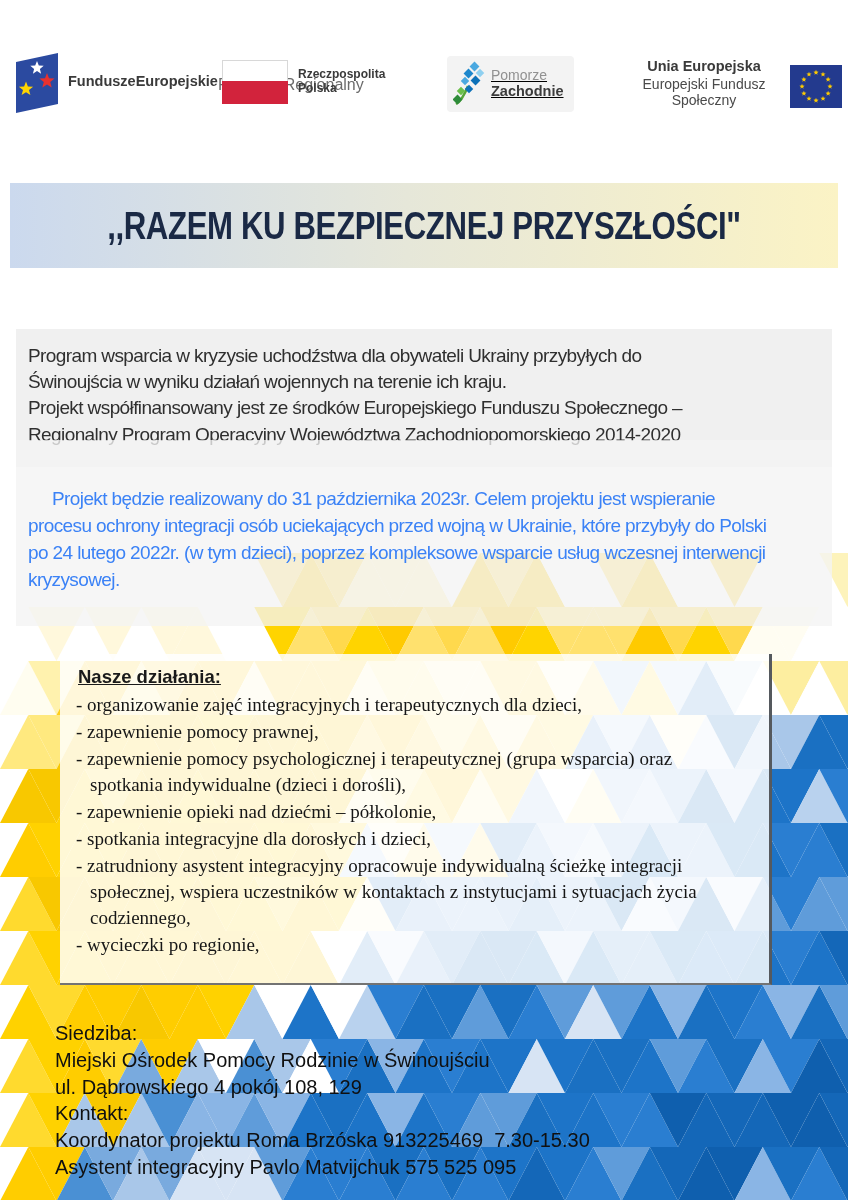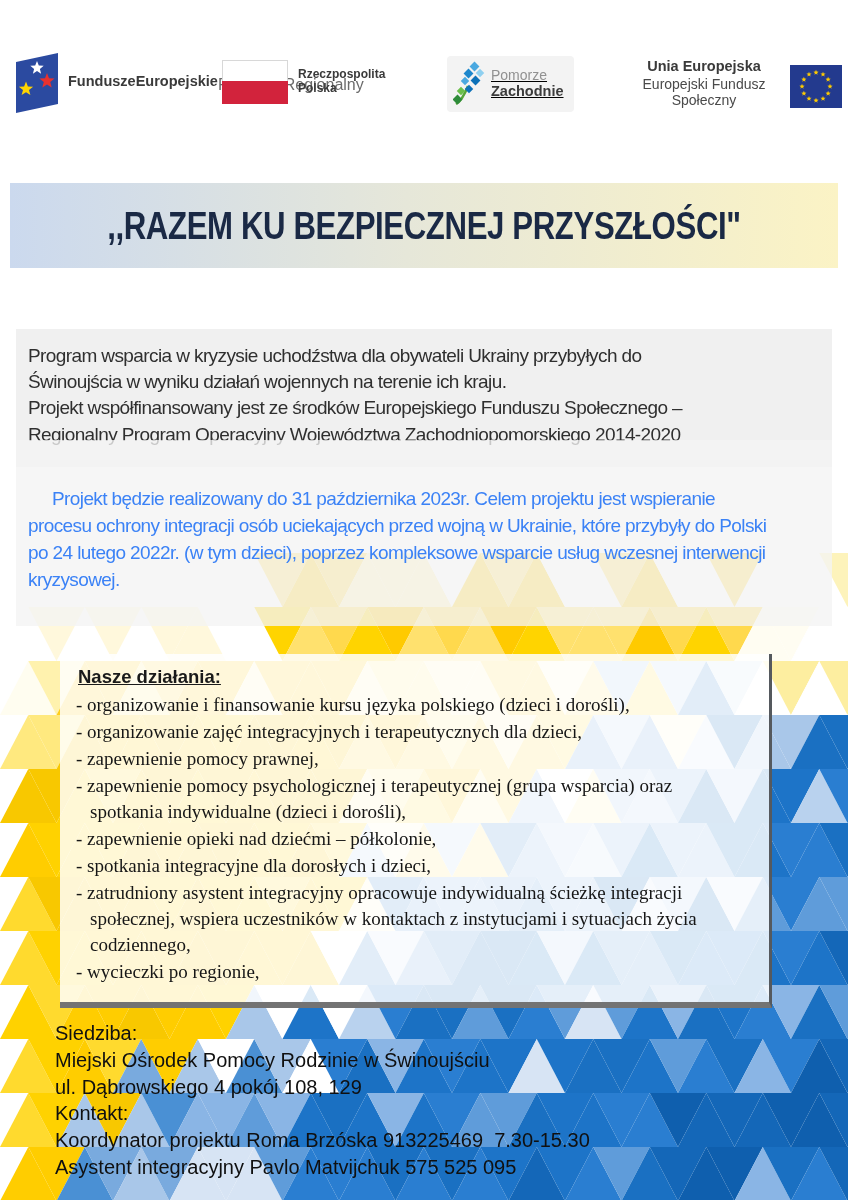--- a/index.html
+++ b/index.html
@@ -42,22 +42,22 @@
           background:rgba(244,244,244,0.78);padding:46px 12px 12px 12px;color:#3b82f6;}
   .block2 div{font-size:19px;line-height:1.42;letter-spacing:-0.6px;white-space:nowrap;}
   .block2 div:first-child{text-indent:24px;}
 
   
   .mosaic{position:absolute;left:0;top:553px;width:848px;height:647px;z-index:0;display:block;}
 
   
   .actions{position:absolute;left:60px;top:654px;width:712px;min-height:302px;z-index:2;
            background:rgba(255,255,255,0.84);
-           border-right:3px solid #55595e;border-bottom:6px solid #737373;
-           padding:12px 20px 16px 16px;}
+           border-right:3px solid #55595e;border-bottom:2px solid #737373;
+           padding:12px 20px 24px 16px;}
   .actions h2{margin:0 0 4px 2px;font-size:18.5px;font-weight:700;color:#1a1a1a;
               text-decoration:underline;font-family:"Liberation Sans",sans-serif;}
   .act-item{font-family:"Liberation Serif",serif;font-size:19px;line-height:1.37;
             color:#161616;padding-left:14px;text-indent:-14px;margin-bottom:1px;}
 
   
   .contact{position:absolute;left:55px;top:1020px;z-index:3;color:#101010;}
   .contact div{font-size:20px;line-height:1.34;white-space:pre-wrap;}
 </style>
 </head>
@@ -520,21 +520,20 @@
       <polygon points="734.5,648.0 791.0,648.0 762.8,594.0" fill="#8ab5e5"></polygon>
       <polygon points="762.8,594.0 819.3,594.0 791.0,648.0" fill="#1a70c2"></polygon>
       <polygon points="791.0,648.0 847.5,648.0 819.3,594.0" fill="#2a7ed1"></polygon>
       <polygon points="819.3,594.0 875.8,594.0 847.5,648.0" fill="#1467b8"></polygon>
       <polygon points="847.5,648.0 904.0,648.0 875.8,594.0" fill="#8ab5e5"></polygon>
       <polygon points="875.8,594.0 932.3,594.0 904.0,648.0" fill="#1467b8"></polygon>
     </svg>
 
   <section class="actions">
     <h2>Nasze działania:</h2>
-    <div class="act-item">- organizowanie i finansowanie kursu języka polskiego (dzieci i dorośli),</div>
     <div class="act-item">- organizowanie zajęć integracyjnych i terapeutycznych dla dzieci,</div>
     <div class="act-item">- zapewnienie pomocy prawnej,</div>
     <div class="act-item">- zapewnienie pomocy psychologicznej i terapeutycznej (grupa wsparcia) oraz spotkania indywidualne (dzieci i dorośli),</div>
     <div class="act-item">- zapewnienie opieki nad dziećmi – półkolonie,</div>
     <div class="act-item">- spotkania integracyjne dla dorosłych i dzieci,</div>
     <div class="act-item">- zatrudniony asystent integracyjny opracowuje indywidualną ścieżkę integracji społecznej, wspiera uczestników w kontaktach z instytucjami i sytuacjach życia codziennego,</div>
     <div class="act-item">- wycieczki po regionie,</div>
   </section>
 
   <section class="contact">

